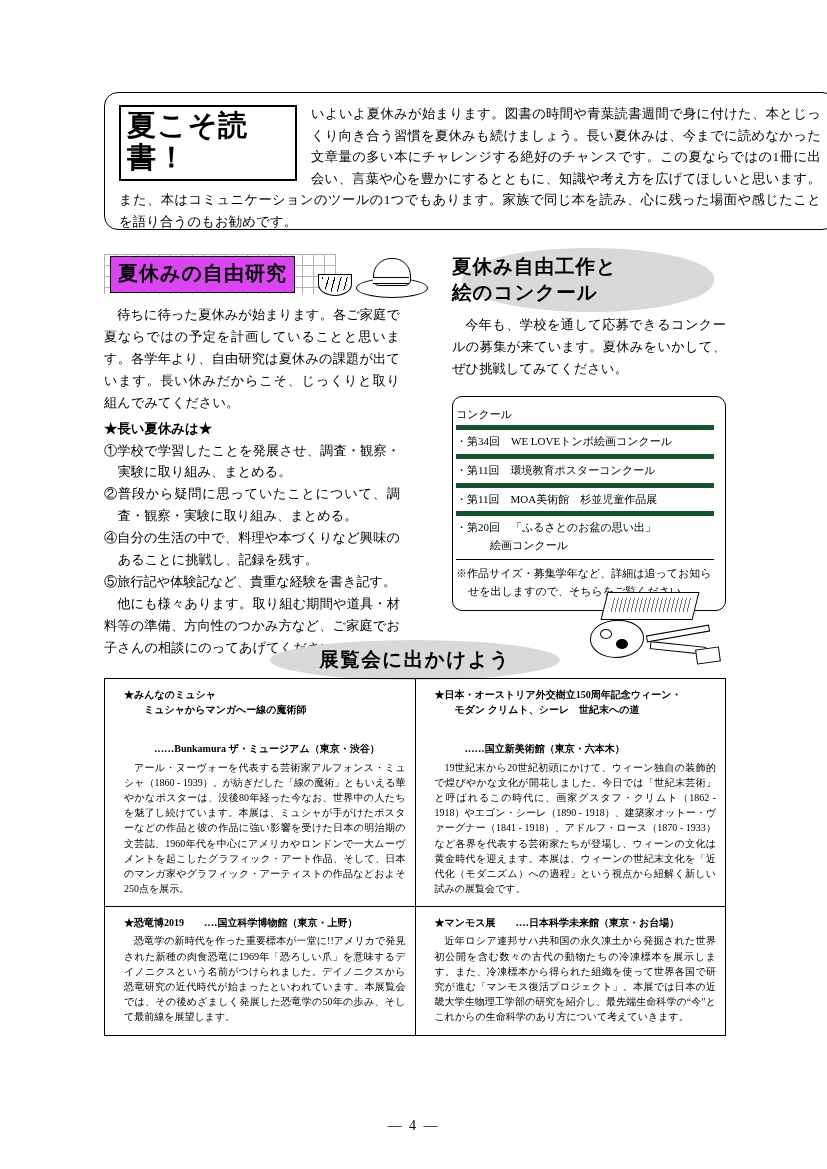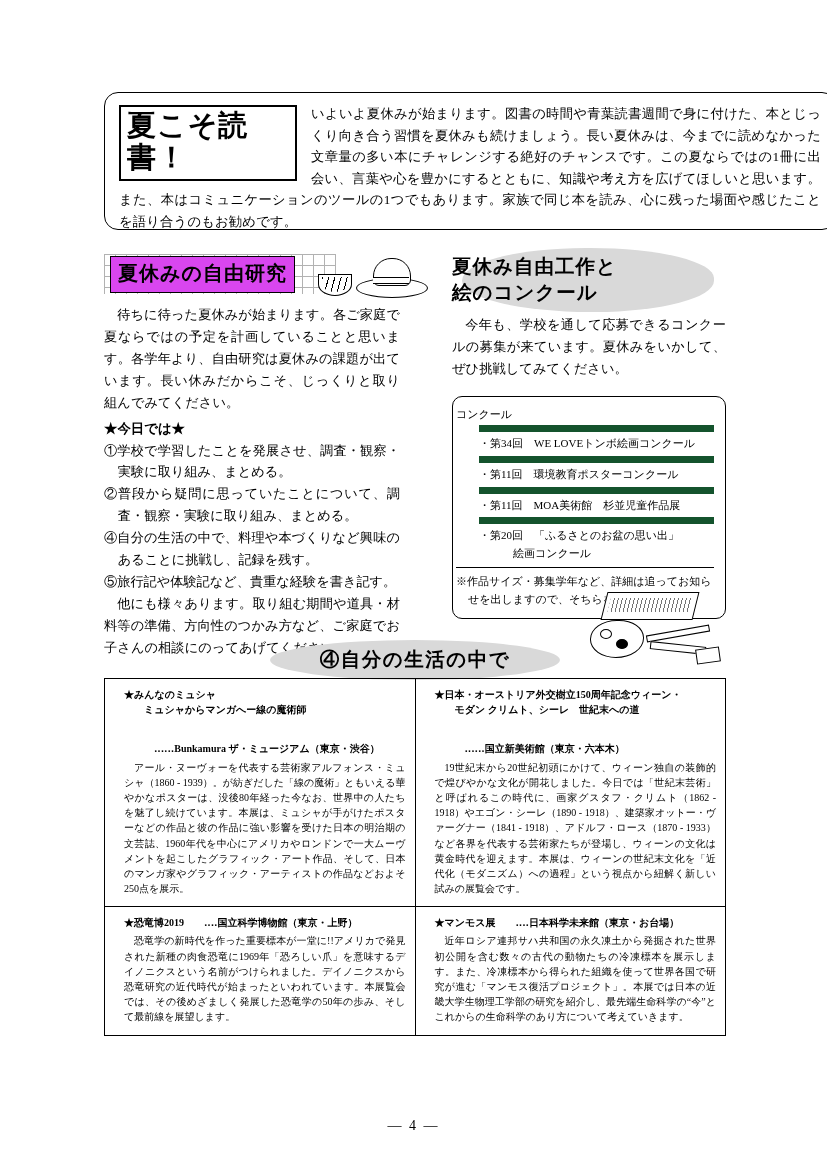--- a/index.html
+++ b/index.html
@@ -196,25 +196,24 @@
     border: 1.5px solid #000;
     border-radius: 10px;
     padding: 9px 11px 10px 3px;
     font-size: 11px;
     line-height: 1.6;
   }
   .contest-box .cb-title {
     margin-bottom: 2px;
   }
   .contest-list .ci {
-    border-top: 7px solid #14532d;
+    border-top: 5px solid #14532d;
     padding: 3px 0 3px 0;
     padding-left: 1.0em;
     text-indent: -1.0em;
-    margin-left: 23px;
   }
   .contest-list .ci .l2 {
     display: block;
     text-indent: 0;
     padding-left: 2.1em;
   }
   .contest-note {
     border-top: 1px solid #000;
     margin-top: 2px;
     padding-top: 5px;
@@ -382,21 +381,21 @@
       <div class="label">夏休みの自由研究</div>
       <div class="watermelon"></div>
       <div class="hat">
         <div class="brim"></div>
         <div class="crown"></div>
         <div class="band"></div>
       </div>
     </div>
 
     <div class="body-text indent">待ちに待った夏休みが始まります。各ご家庭で夏ならではの予定を計画していることと思います。各学年より、自由研究は夏休みの課題が出ています。長い休みだからこそ、じっくりと取り組んでみてください。</div>
-    <div class="sub-head">★今日では★</div>
+    <div class="sub-head">★長い夏休みは★</div>
     <div class="list-item">①学校で学習したことを発展させ、調査・観察・実験に取り組み、まとめる。</div>
     <div class="list-item">②普段から疑問に思っていたことについて、調査・観察・実験に取り組み、まとめる。</div>
     <div class="list-item">④自分の生活の中で、料理や本づくりなど興味のあることに挑戦し、記録を残す。</div>
     <div class="list-item">⑤旅行記や体験記など、貴重な経験を書き記す。</div>
     <div class="body-text indent">他にも様々あります。取り組む期間や道具・材料等の準備、方向性のつかみ方など、ご家庭でお子さんの相談にのってあげてください。</div>
   </div>
 
   <div class="right-col">
     <div class="banner-right">
       <div class="blob"></div>
@@ -435,21 +434,21 @@
       <span class="b1"></span>
       <span class="b2"></span>
     </div>
     <div class="brush"></div>
     <div class="pencil"></div>
     <div class="eraser"></div>
   </div>
 
   <div class="exh-banner">
     <div class="blob2"></div>
-    <div class="t">④自分の生活の中で</div>
+    <div class="t">展覧会に出かけよう</div>
   </div>
 
   <table class="exh-table">
     <tbody>
         <tr>
       <td>
         <div class="exh-title">
           <span>★みんなのミュシャ</span>
           <span class="ln">ミュシャからマンガへー線の魔術師</span>
           <span class="exh-venue">‥‥‥Bunkamura ザ・ミュージアム（東京・渋谷）</span>

